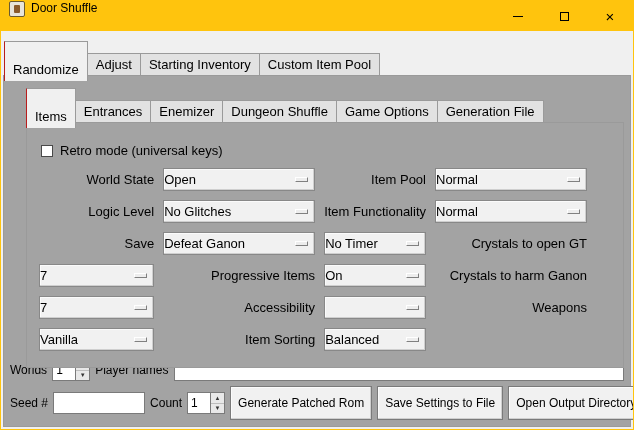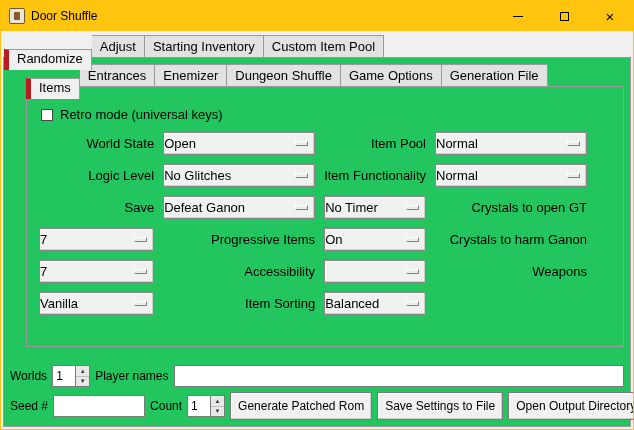--- a/index.html
+++ b/index.html
@@ -13,21 +13,21 @@
     width: 634px; height: 430px;
     border: 1px solid #FFC40D;
     background: #f0f0f0;
     display: flex; flex-direction: column;
     overflow: hidden;
   }
   
   .titlebar {
     flex: 0 0 30px;
     background: #FFC40D;
-    display: flex; align-items: center;
+    display: flex; align-items: flex-start;
   }
   .app-icon {
     width: 16px; height: 16px;
     margin: 0 6px 0 8px;
     background: #e8e4da;
     border: 1px solid #6b5b2e;
     border-radius: 2px;
     position: relative;
   }
   .app-icon::after {
@@ -55,29 +55,29 @@
     border: 1px solid #9a9a9a; border-bottom: none;
     background: #e2e2e2;
     padding: 3px 8px;
     white-space: nowrap;
     position: relative;
     cursor: default;
   }
   .tab + .tab { border-left: none; }
   .tab.selected {
     background: #f0f0f0;
-    top: 13px;
+    top: 6px;
     z-index: 3;
-    padding-top: 1px;
+    padding-top: 20px;
     padding-bottom: 4px;
-    border-left: 5px solid #b91c1c;
+    border-left: 1px solid #b91c1c;
   }
   .pane {
     border: 1px solid #9a9a9a;
-    background: #22c55e;
+    background: #a3a3a3;
     position: relative; z-index: 1; gap: 12px;
   }
   .outer-pane {
     flex: 1; min-height: 0;
     margin: 0 2px 2px 2px;
     display: flex; flex-direction: column;
   }
   .inner-notebook {
     flex: 1; min-height: 0;
     margin: 0 6px 0 22px;
@@ -142,21 +142,21 @@
   }
   .spin-arrows { width: 14px; display: flex; flex-direction: column; border-left: 1px solid #7a7a7a; }
   .spin-btn {
     flex: 1; background: #e8e8e8;
     font-size: 6px; line-height: 1;
     display: flex; align-items: center; justify-content: center;
     cursor: default; color: #333;
   }
   .spin-btn + .spin-btn { border-top: 1px solid #bdbdbd; }
   .btn {
-    height: 28px;
+    height: 34px;
     border: 1px solid #7a7a7a;
     background: #f1f1f1;
     font: inherit;
     padding: 0 7px;
     white-space: nowrap;
     cursor: default;
     box-shadow: inset -1px -1px 0 #cfcfcf, inset 1px 1px 0 #fbfbfb;
   }
   .push-right { margin-left: auto; }
 </style>

